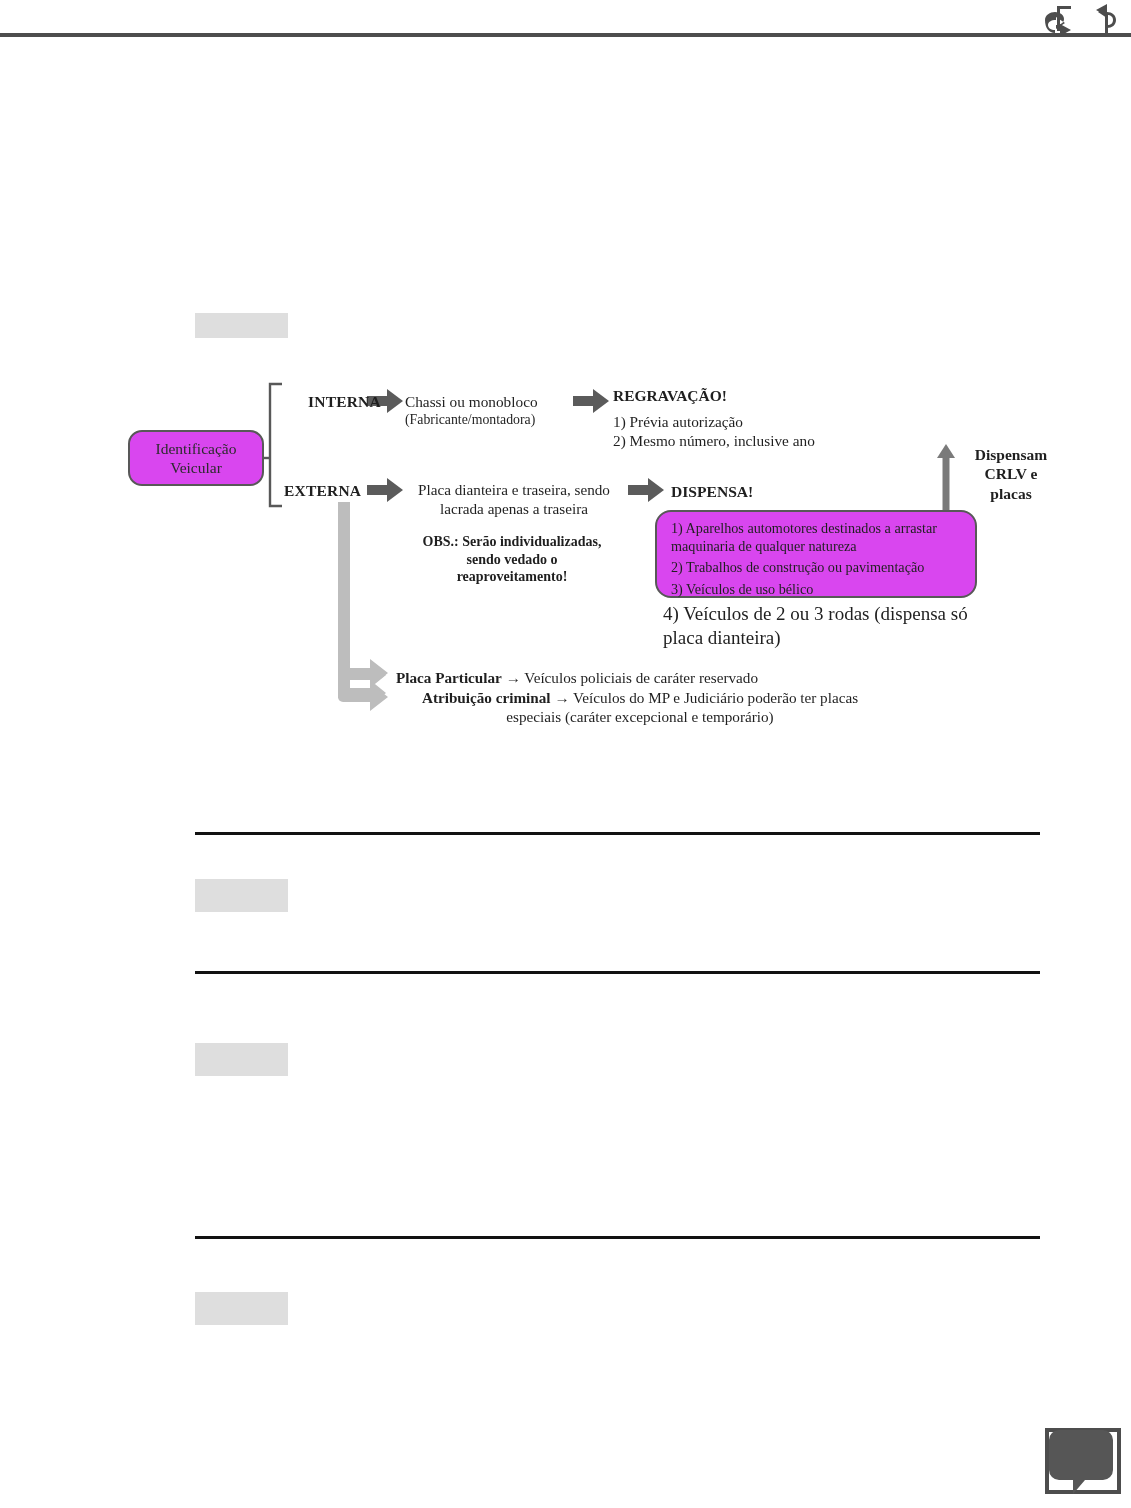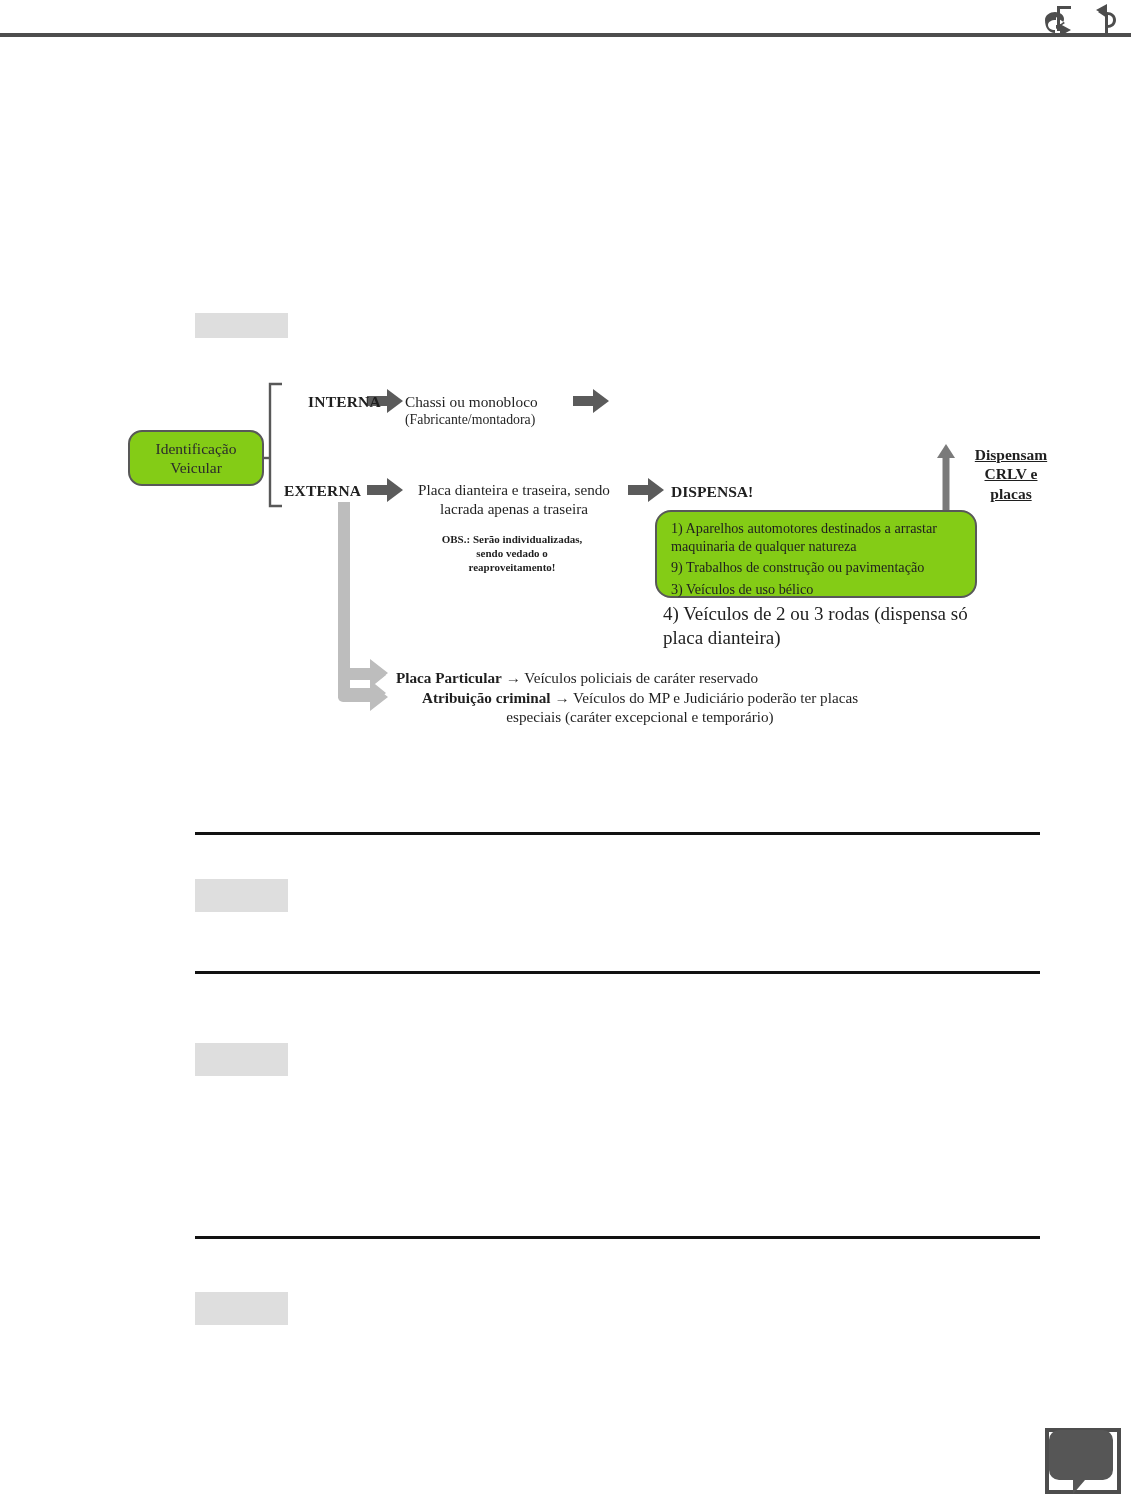--- a/index.html
+++ b/index.html
@@ -66,21 +66,21 @@
     top: 0;
     width: 1131px;
     height: 1508px;
   }
 
   .node {
     position: absolute;
     box-sizing: border-box;
     border: 2px solid #585858;
     border-radius: 14px;
-    background: #84cc16;
+    background: #d946ef;
     text-align: center;
     line-height: 1.25;
   }
 
   .root-node {
     left: 128px;
     top: 430px;
     width: 136px;
     height: 56px;
     font-size: 15.5px;
@@ -139,31 +139,31 @@
     font-size: 15.2px; text-align: center;
   }
 
   .dispensa-hd {
     left: 671px; top: 482px;
     font-size: 15.6px; font-weight: bold;
   }
 
   .obs {
     left: 393px; top: 533px; width: 238px;
-    font-size: 11px; font-weight: bold; text-align: center;
+    font-size: 14px; font-weight: bold; text-align: center;
   }
 
   .item4 {
     left: 663px; top: 602px; width: 330px;
     font-size: 19px; text-align: left;
   }
 
   .dispensam {
     left: 955px; top: 445px; width: 112px;
-    font-size: 15.5px; font-weight: bold; text-align: center; text-decoration: underline;
+    font-size: 15.5px; font-weight: bold; text-align: center;
   }
 
   .placa-part {
     left: 396px; top: 668px; width: 560px;
     font-size: 15.2px;
   }
   .atribuicao-wrap {
     left: 405px; top: 688px; width: 470px;
     font-size: 15.2px; text-align: center;
   }
@@ -255,37 +255,42 @@
 
   <div class="txt lbl-interna">INTERNA</div>
 
   <div class="txt lbl-externa">EXTERNA</div>
 
   <div class="txt chassi">
     <span>Chassi ou monobloco</span>
     <span class="sub">(Fabricante/montadora)</span>
   </div>
 
+  <div class="txt regravacao">
+    <span class="hd">REGRAVAÇÃO!</span>
+    <span class="li">1) Prévia autorização</span>
+    <span class="li">2) Mesmo número, inclusive ano</span>
+  </div>
 
   <div class="txt placa-ext">
     <span>Placa dianteira e traseira, sendo</span>
     <span>lacrada apenas a traseira</span>
   </div>
 
   <div class="txt dispensa-hd">DISPENSA!</div>
 
   <div class="txt obs">
     <span>OBS.: Serão individualizadas,</span><br>
     <span>sendo vedado o</span><br>
     <span>reaproveitamento!</span>
   </div>
 
   <div class="node dispensa-list-box">
     <div class="li">1) Aparelhos automotores destinados a arrastar maquinaria de qualquer natureza</div>
-    <div class="li">9) Trabalhos de construção ou pavimentação</div>
+    <div class="li">2) Trabalhos de construção ou pavimentação</div>
     <div class="li">3) Veículos de uso bélico</div>
   </div>
 
   <div class="txt item4">4) Veículos de 2 ou 3 rodas (dispensa só placa dianteira)</div>
 
   <div class="txt dispensam">
     <span>Dispensam</span><br>
     <span>CRLV e</span><br>
     <span>placas</span>
   </div>

